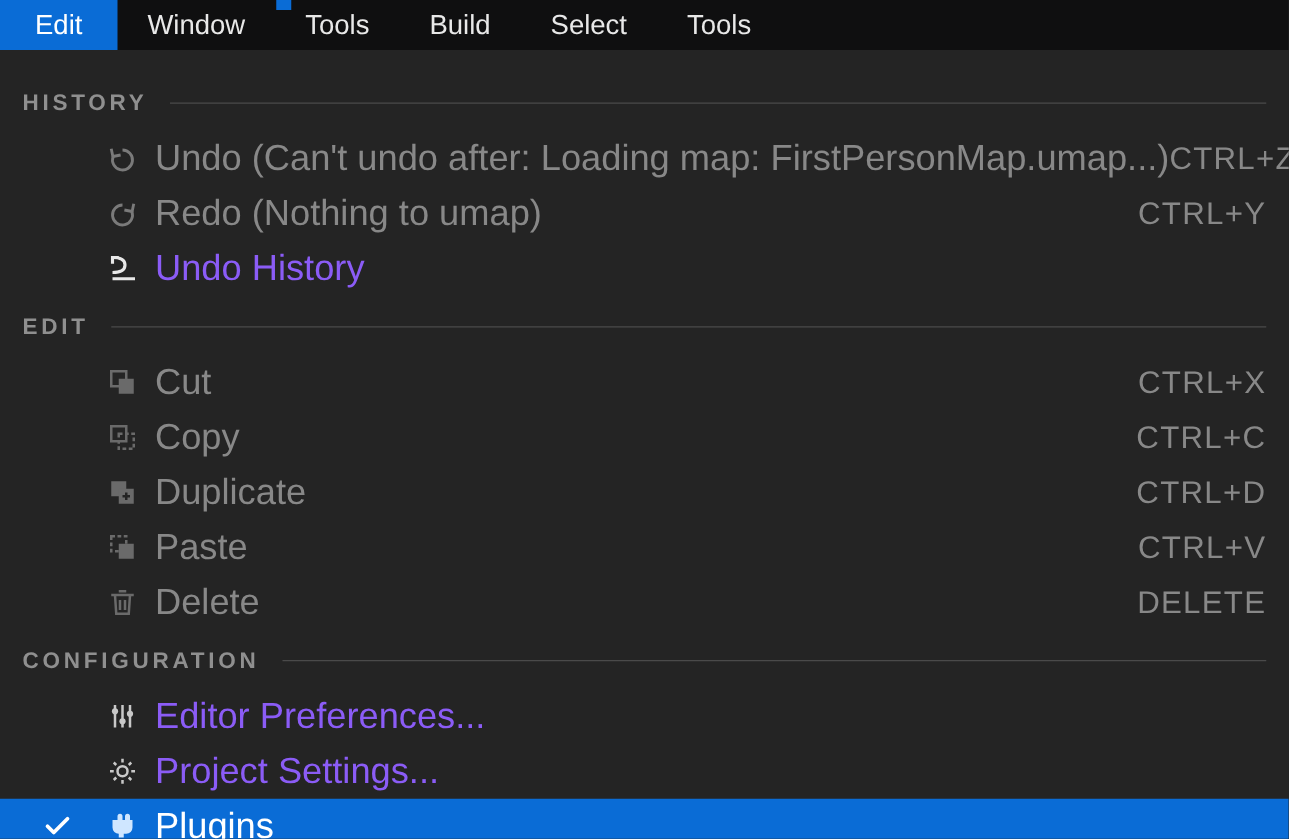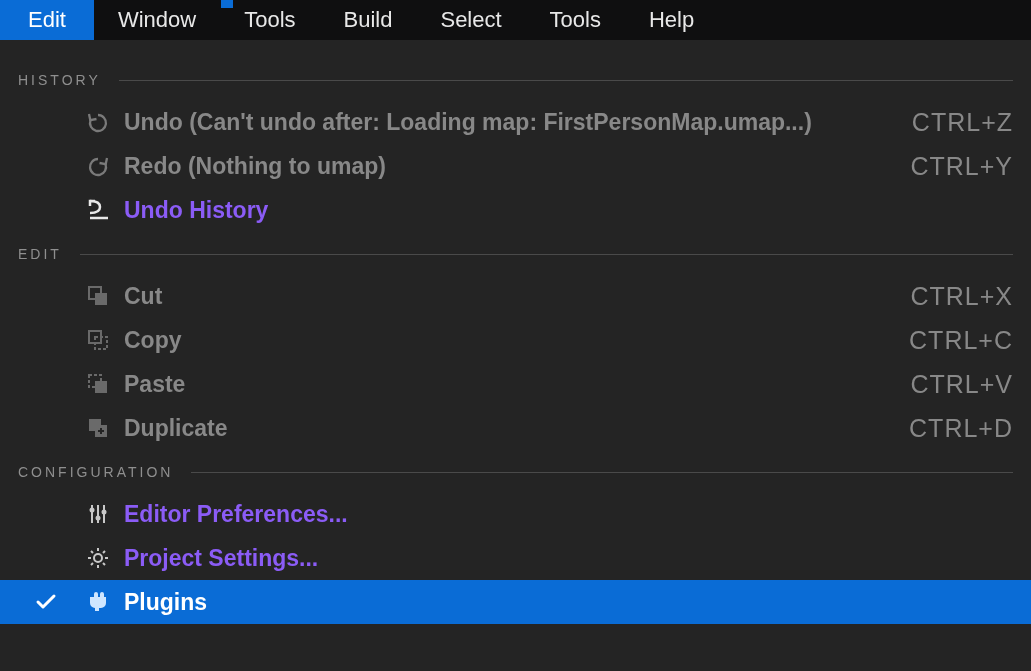--- a/index.html
+++ b/index.html
@@ -40,24 +40,24 @@
     padding-top: 32px;
   }
 
   .section-header {
     display: flex;
     align-items: center;
     padding: 0 18px 12px 18px;
     gap: 18px;
   }
   .section-title {
-    font-size: 14px;
+    font-size: 18px;
     letter-spacing: 3px;
     color: #8f8f8f;
-    font-weight: 400;
+    font-weight: 700;
   }
   .section-rule {
     flex: 1;
     height: 1px;
     background: #4a4a4a;
   }
 
   .menu-item {
     display: flex;
     align-items: center;
@@ -81,23 +81,23 @@
   .menu-item .icon {
     position: absolute;
     left: 82px;
     width: 32px;
     display: flex;
     align-items: center;
     justify-content: center;
   }
   .menu-item .label {
     margin-left: 42px;
-    font-size: 23px;
+    font-size: 29px;
     color: #e8e8e8;
-    font-weight: 700;
+    font-weight: 400;
     white-space: nowrap;
   }
   .menu-item.disabled .label { color: #888888; }
   .menu-item.bright .label { color: #8b5cf6; }
   .menu-item.selected .label { color: #ffffff; }
   .menu-item .shortcut {
     margin-left: auto;
     font-size: 25px;
     letter-spacing: 1px;
     color: #888888;
@@ -121,23 +121,20 @@
   </div>
   <div class="menubar-item">
     <span>Build</span>
   </div>
   <div class="menubar-item">
     <span>Select</span>
   </div>
   <div class="menubar-item">
     <span>Tools</span>
   </div>
-  <div class="menubar-item">
-    <span>Help</span>
-  </div>
 </div>
 
 <div class="dropdown">
 
   <div class="section-header">
     <span class="section-title">HISTORY</span>
     <span class="section-rule"></span>
   </div>
 
   <div class="menu-item disabled">
@@ -196,40 +193,51 @@
           <rect x="9" y="9" width="12" height="12" stroke="#6a6a6a" stroke-width="2" fill="none" stroke-dasharray="3 2"></rect>
         </svg>
     </span>
     <span class="label">Copy</span>
     <span class="shortcut">CTRL+C</span>
   </div>
 
   <div class="menu-item disabled">
     <span class="icon">
       <svg width="24" height="24" viewBox="0 0 24 24">
-          <rect x="3" y="3" width="12" height="12" stroke="#6a6a6a" stroke-width="2" fill="none" stroke-dasharray="3 2"></rect>
-          <rect x="9" y="9" width="12" height="12" fill="#6a6a6a"></rect>
-        </svg>
-    </span>
-    <span class="label">Paste</span>
-    <span class="shortcut">CTRL+V</span>
-  </div>
-
-  <div class="menu-item disabled">
-    <span class="icon">
-      <svg width="24" height="24" viewBox="0 0 24 24">
           <rect x="3" y="3" width="12" height="12" fill="#6a6a6a"></rect>
           <rect x="9" y="9" width="12" height="12" fill="#6a6a6a"></rect>
           <path d="M15 12v6M12 15h6" stroke="#242424" stroke-width="2"></path>
         </svg>
     </span>
     <span class="label">Duplicate</span>
     <span class="shortcut">CTRL+D</span>
   </div>
 
+  <div class="menu-item disabled">
+    <span class="icon">
+      <svg width="24" height="24" viewBox="0 0 24 24">
+          <rect x="3" y="3" width="12" height="12" stroke="#6a6a6a" stroke-width="2" fill="none" stroke-dasharray="3 2"></rect>
+          <rect x="9" y="9" width="12" height="12" fill="#6a6a6a"></rect>
+        </svg>
+    </span>
+    <span class="label">Paste</span>
+    <span class="shortcut">CTRL+V</span>
+  </div>
+
+  <div class="menu-item disabled">
+    <span class="icon">
+      <svg width="22" height="24" viewBox="0 0 22 24">
+          <path d="M2 6h18M8 3h6M5 6l1 15h10l1-15" stroke="#6a6a6a" stroke-width="2" fill="none"></path>
+          <line x1="9" y1="10" x2="9" y2="18" stroke="#6a6a6a" stroke-width="2"></line>
+          <line x1="13" y1="10" x2="13" y2="18" stroke="#6a6a6a" stroke-width="2"></line>
+        </svg>
+    </span>
+    <span class="label">Delete</span>
+    <span class="shortcut">DELETE</span>
+  </div>
 
   <div class="section-header" style="padding-top:14px;align-items:center;">
     <span class="section-title">CONFIGURATION</span>
     <span class="section-rule"></span>
   </div>
 
   <div class="menu-item bright">
     <span class="icon">
       <svg width="22" height="24" viewBox="0 0 22 24">
           <line x1="5" y1="3" x2="5" y2="21" stroke="#c8c8c8" stroke-width="2"></line>

